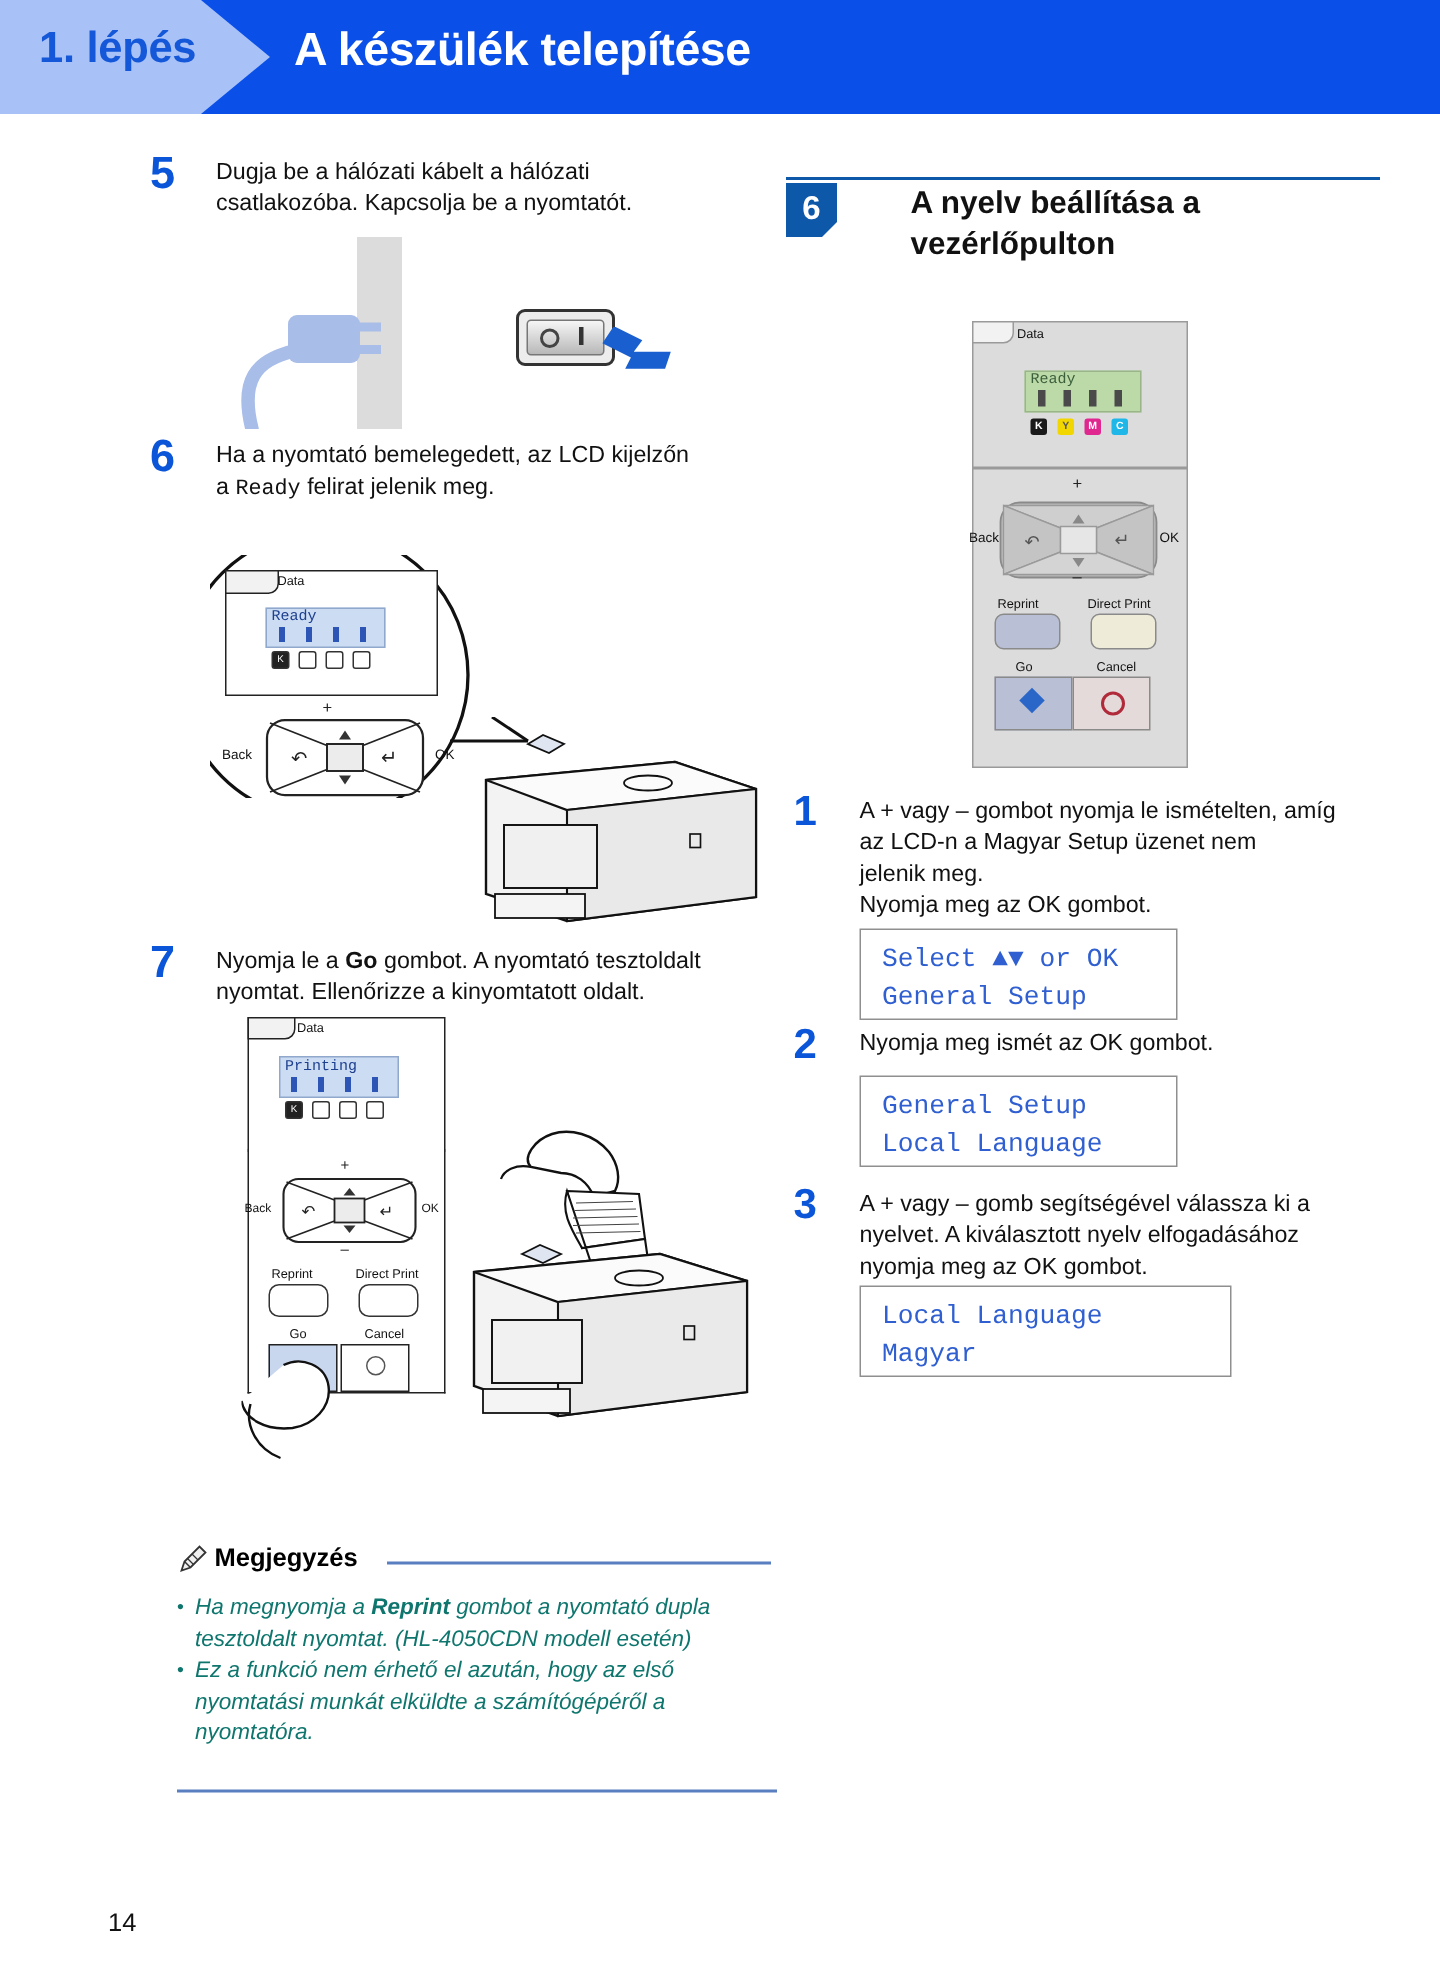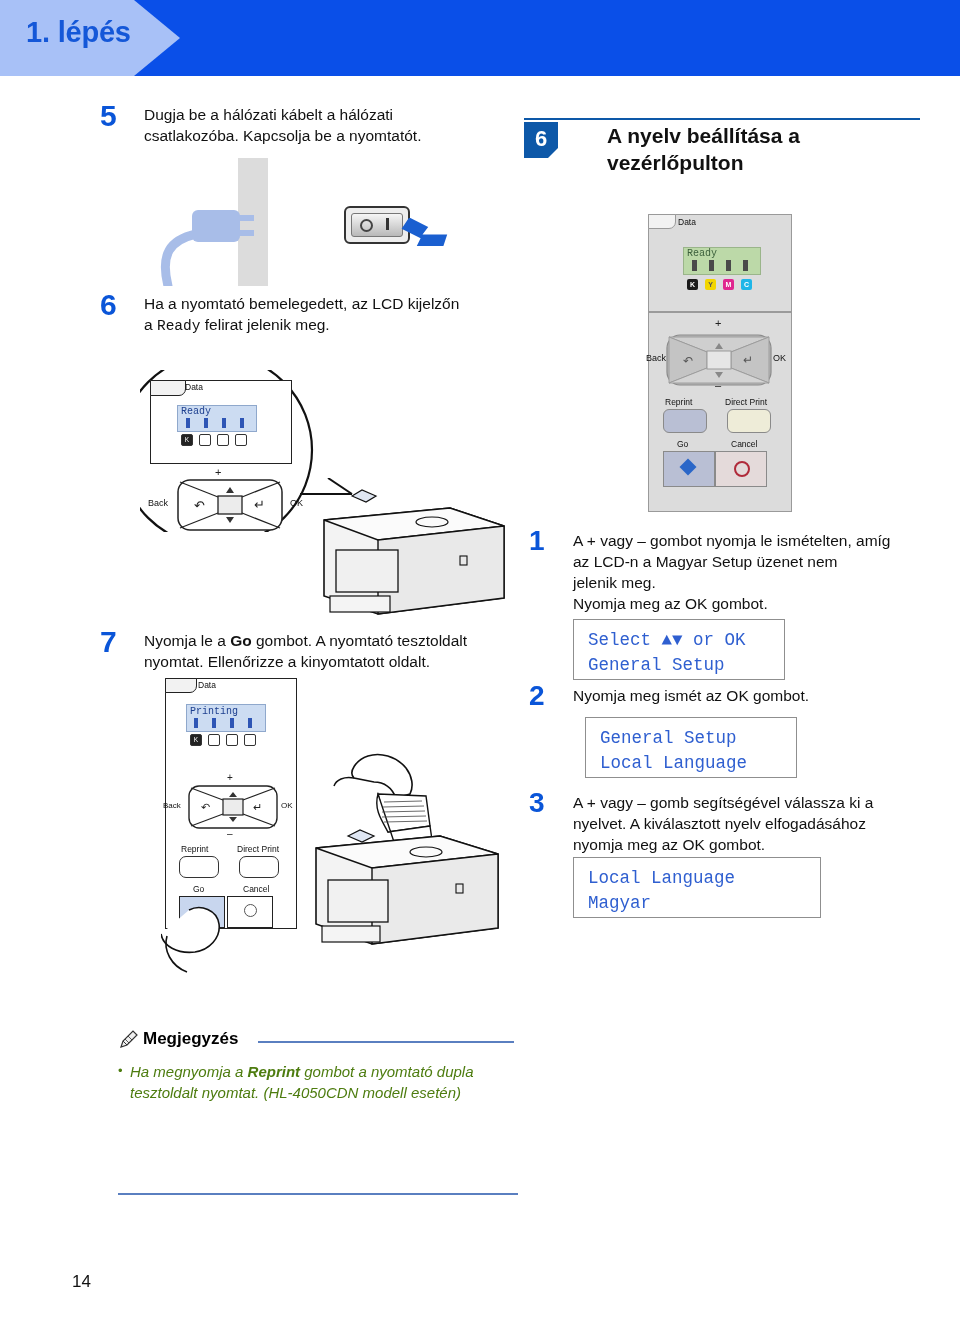--- a/index.html
+++ b/index.html
@@ -125,21 +125,21 @@
     position: absolute; left: 140px; top: 11px;
     width: 256px; height: 1.6px; background: #5a7fc0;
   }
   .note-list { margin: 6px 0 0 0; padding: 0; list-style: none; }
   .note-list li {
     position: relative;
     padding-left: 12px;
     font-size: 15px;
     line-height: 20.5px;
     font-style: italic;
-    color: #4d7c0f;
+    color: #0f766e;
     margin-bottom: 1px;
   }
   .note-list li::before {
     content: "\2022";
     position: absolute; left: 0; top: -1px;
     font-size: 13px; font-style: normal;
   }
   .note-list li b { font-weight: bold; font-style: italic; }
   .note-bottom-rule {
     position: absolute; left: 118px; top: 1193px;
@@ -231,20 +231,21 @@
     font-size: 11px; color: #222;
     font-family: "Liberation Sans", sans-serif;
   }
 </style>
 </head>
 <body>
 
 <div class="header">
   <div class="header-chevron"></div>
   <div class="header-step">1. lépés</div>
+  <div class="header-title">A készülék telepítése</div>
 </div>
 <div class="header-underline"></div>
 
 <div class="stepnum-blue" style="left:100px; top:99px;">5</div>
 <div class="body-text" style="left:144px; top:104px; width:330px;">
   <span>Dugja be a hálózati kábelt a hálózati</span><br>
   <span>csatlakozóba. Kapcsolja be a nyomtatót.</span>
 </div>
 
 <div class="ill" style="left:130px; top:158px; width:320px; height:128px;">
@@ -477,21 +478,21 @@
   <span>jelenik meg.</span><br>
   <span>Nyomja meg az OK gombot.</span>
 </div>
 <div class="lcdbox" style="left:573px; top:619px; width:212px; height:61px;"><span>Select ▲▼ or OK</span>
 <span>General Setup</span></div>
 
 <div class="stepnum-blue" style="left:529px; top:680px; font-size:28px;">2</div>
 <div class="body-text" style="left:573px; top:685px; width:350px;">
   <span>Nyomja meg ismét az OK gombot.</span>
 </div>
-<div class="lcdbox" style="left:573px; top:717px; width:212px; height:61px;margin-left:12px;"><span>General Setup</span>
+<div class="lcdbox" style="left:573px; top:717px; width:212px; height:61px;"><span>General Setup</span>
 <span>Local Language</span></div>
 
 <div class="stepnum-blue" style="left:529px; top:787px; font-size:28px;">3</div>
 <div class="body-text" style="left:573px; top:792px; width:350px;">
   <span>A + vagy – gomb segítségével válassza ki a</span><br>
   <span>nyelvet. A kiválasztott nyelv elfogadásához</span><br>
   <span>nyomja meg az OK gombot.</span>
 </div>
 <div class="lcdbox" style="left:573px; top:857px; width:248px; height:61px;"><span>Local Language</span>
 <span>Magyar</span></div>
@@ -502,17 +503,18 @@
       <polygon points="3,17 5,11 15,1 19,5 9,15" fill="#f0f0f0" stroke="#333" stroke-width="1.2"></polygon>
       <line x1="5" y1="11" x2="9" y2="15" stroke="#333" stroke-width="1"></line>
       <line x1="7" y1="9" x2="11" y2="13" stroke="#333" stroke-width="0.8"></line>
       <line x1="10" y1="6" x2="14" y2="10" stroke="#333" stroke-width="0.8"></line>
     </svg>
     <div class="note-title">Megjegyzés</div>
     <div class="note-rule"></div>
   </div>
   <ul class="note-list">
     <li><span>Ha megnyomja a </span><b>Reprint</b><span> gombot a nyomtató dupla tesztoldalt nyomtat. (HL-4050CDN modell esetén)</span></li>
+    <li><span>Ez a funkció nem érhető el azután, hogy az első nyomtatási munkát elküldte a számítógépéről a nyomtatóra.</span></li>
   </ul>
 </div>
 <div class="note-bottom-rule"></div>
 
 <div class="pagenum">14</div>
 
 </body></html>

